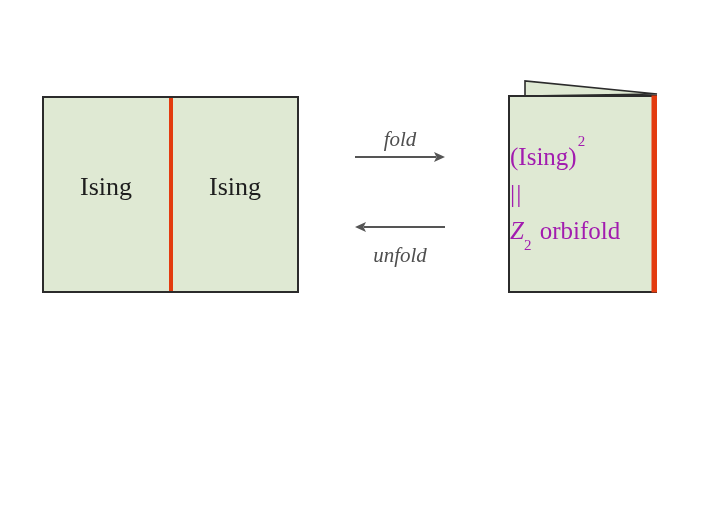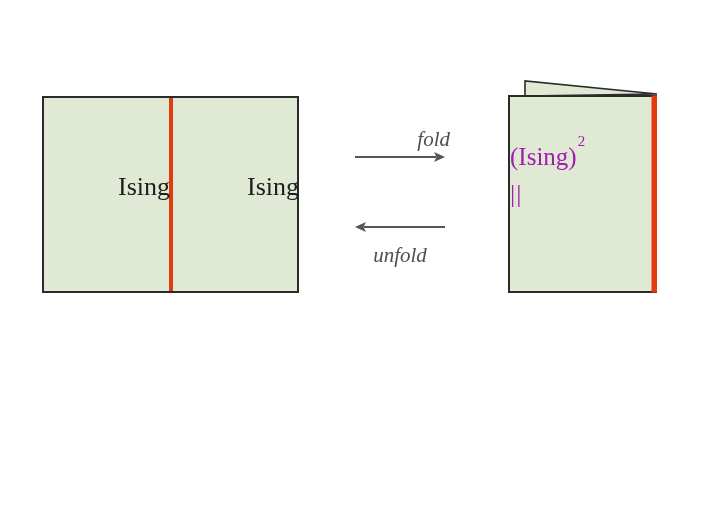--- a/index.html
+++ b/index.html
@@ -23,41 +23,41 @@
   .seam {
     position: absolute;
     left: calc(50% - 2px); top: 0; bottom: 0;
     width: 4px;
     background: #e33b0e;
   }
   .ising-label {
     position: absolute;
     top: 172px;
     width: 128px;
-    text-align: right;
+    text-align: center;
     font-size: 26px;
     line-height: 30px;
     color: #1e1e1e;
   }
   .ising-label.left-half  { left: 42px; }
   .ising-label.right-half { left: 171px; }
 
   
   .arrow-svg { position: absolute; overflow: visible; }
   .fold-arrow   { left: 350px; top: 147px; }
   .unfold-arrow { left: 350px; top: 217px; }
   .arrow-label {
     position: absolute;
     font-style: italic;
     color: #4f4f4f;
     text-align: center;
     font-size: 21px;
     line-height: 24px;
   }
-  .fold-label   { left: 350px; top: 127px; width: 100px; text-align: right; }
+  .fold-label   { left: 350px; top: 127px; width: 100px; }
   .unfold-label { left: 345px; top: 243px; width: 110px; }
 
   
   .folded-svg { position: absolute; left: 500px; top: 76px; }
   .folded-text-line {
     position: absolute;
     left: 510px;
     width: 145px;
     text-align: left;
     color: #a21caf;
@@ -107,14 +107,17 @@
   <svg class="folded-svg" width="164" height="222" viewBox="0 0 164 222">
     <polygon points="25,5 25,20 157,18" stroke="#2b2b2b" stroke-width="1.6" fill="#dfe9d3"></polygon>
     <rect x="9" y="20" width="147" height="196" stroke="#2b2b2b" stroke-width="2" fill="#dfe9d3"></rect>
     <rect x="151.5" y="19.5" width="5.5" height="197" fill="#e33b0e"></rect>
   </svg>
 
   <div class="folded-text-line rline1">
     <span>(Ising)</span><sup>2</sup>
   </div>
   <div class="folded-text-line rline2">||</div>
+  <div class="folded-text-line rline3">
+    <span class="var">Z</span><sub>2</sub><span> orbifold</span>
+  </div>
 
 </div>
 
 </body></html>

